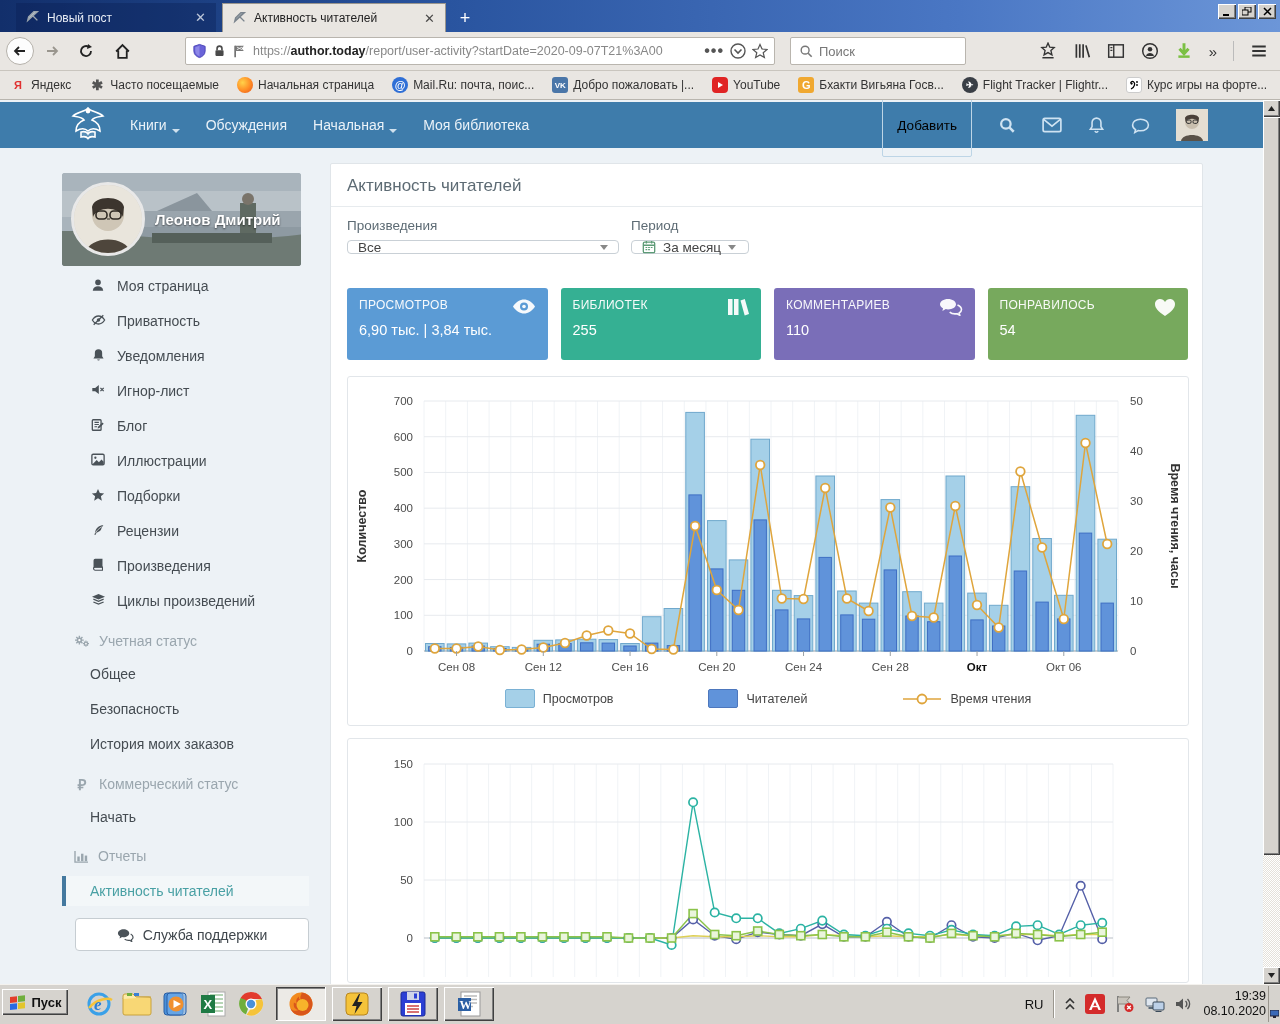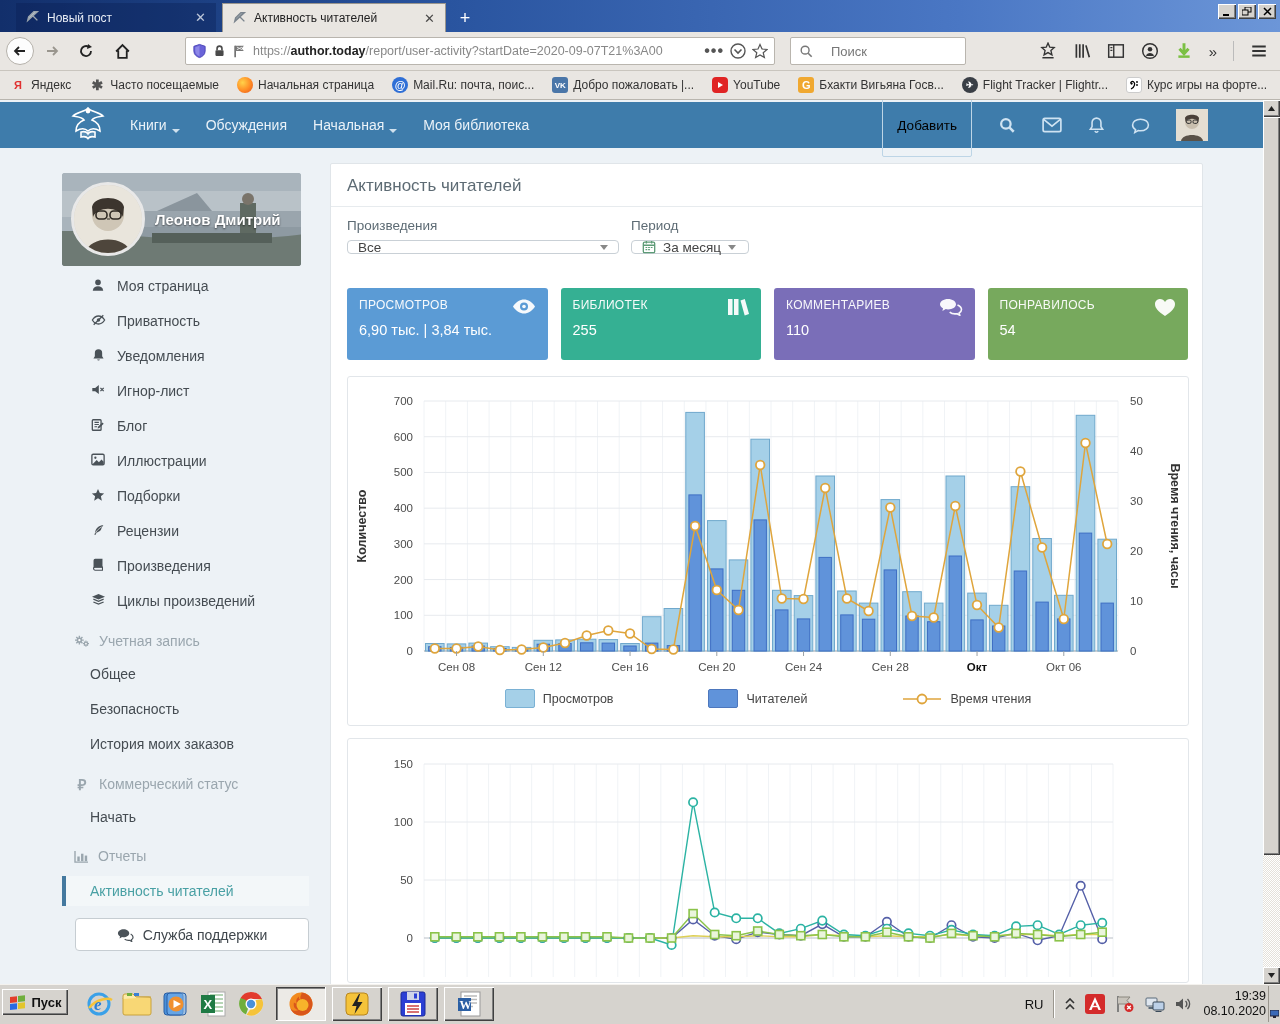--- a/index.html
+++ b/index.html
@@ -16,21 +16,21 @@
   .newtab{position:absolute;left:452px;top:6px;width:26px;height:24px;color:#fff;font-size:18px;text-align:center;line-height:24px;}
   .winbtns{position:absolute;right:4px;top:4px;display:flex;gap:2px;}
   .wbtn{width:18px;height:15px;background:#d6d3ce;box-shadow:inset 1px 1px 0 #fff,inset -1px -1px 0 #404040,inset -2px -2px 0 #808080;display:flex;align-items:center;justify-content:center;}
   
   .navbar{position:absolute;left:0;top:32px;width:1280px;height:38px;background:#e9e6e2;border-bottom:1px solid #c9c5be;}
   .nbtn{position:absolute;top:5px;width:28px;height:28px;display:flex;align-items:center;justify-content:center;}
   .backcirc{border-radius:50%;background:#fdfdfd;border:1px solid #b5b1aa;box-sizing:border-box;}
   .urlbar{position:absolute;left:185px;top:5px;width:590px;height:28px;background:#fff;border:1px solid #b9b5ae;border-radius:2px;display:flex;align-items:center;padding:0 6px;box-sizing:border-box;gap:6px;}
   .url{font-size:12.5px;color:#888;white-space:nowrap;overflow:hidden;flex:1;}
   .url b{color:#222;font-weight:bold;}
-  .searchbox{position:absolute;left:790px;top:5px;width:176px;height:28px;background:#fff;border:1px solid #b9b5ae;border-radius:2px;display:flex;align-items:center;gap:18px;padding:0 8px;box-sizing:border-box;color:#777;font-size:13px;}
+  .searchbox{position:absolute;left:790px;top:5px;width:176px;height:28px;background:#fff;border:1px solid #b9b5ae;border-radius:2px;display:flex;align-items:center;gap:6px;padding:0 8px;box-sizing:border-box;color:#777;font-size:13px;}
   .tbicons{position:absolute;right:12px;top:5px;height:28px;display:flex;align-items:center;gap:16px;color:#3b3b3b;}
   
   .bookmarks{position:absolute;left:0;top:71px;width:1280px;height:29px;background:#e9e6e2;border-bottom:1px solid #b9b5ae;display:flex;align-items:center;gap:18px;padding:0 10px;box-sizing:border-box;}
   .bm{display:flex;align-items:center;gap:5px;font-size:12px;color:#333;white-space:nowrap;}
   .bm-ic{width:16px;height:16px;display:flex;align-items:center;justify-content:center;font-size:11px;font-weight:bold;border-radius:3px;flex:0 0 16px;box-sizing:border-box;}
   
   .viewport{position:absolute;left:0;top:100px;width:1263px;height:884px;background:#edf2f6;overflow:hidden;}
   .vscroll{position:absolute;right:0;top:100px;width:17px;height:884px;background:#f2f0ec;background-image:repeating-conic-gradient(#fff 0 25%,#e4e1da 0 50%);background-size:2px 2px;}
   .sbtn{position:absolute;left:0;width:17px;height:17px;background:#d6d3ce;box-shadow:inset 1px 1px 0 #fff,inset -1px -1px 0 #404040,inset -2px -2px 0 #808080;display:flex;align-items:center;justify-content:center;font-size:7px;color:#222;}
   .sthumb{position:absolute;left:0;top:17px;width:17px;height:738px;background:#d6d3ce;box-shadow:inset 1px 1px 0 #fff,inset -1px -1px 0 #404040,inset -2px -2px 0 #808080;}
@@ -429,21 +429,21 @@
           <svg width="16" height="14" viewBox="0 0 18 16">
             <g fill="#9aa6ae">
               <circle cx="6" cy="7" r="3"></circle>
               <path d="M6 2 V12 M1 7 H11 M2.5 3.5 L9.5 10.5 M9.5 3.5 L2.5 10.5" stroke="#9aa6ae" stroke-width="1.6"></path>
               <circle cx="6" cy="7" r="1.3" fill="#fff"></circle>
               <circle cx="13.5" cy="11" r="2.3"></circle>
               <path d="M13.5 7.5 V14.5 M10 11 H17 M11.2 8.7 L15.8 13.3 M15.8 8.7 L11.2 13.3" stroke="#9aa6ae" stroke-width="1.2"></path>
               <circle cx="13.5" cy="11" r="1" fill="#fff"></circle>
             </g>
           </svg>
-          <span>Учетная запись</span>
+          <span>Учетная статус</span>
         </div>
       <div class="sec-item" style="top:562px;">
           <span>Общее</span>
         </div>
       <div class="sec-item" style="top:597px;">
           <span>Безопасность</span>
         </div>
       <div class="sec-item" style="top:632px;">
           <span>История моих заказов</span>
         </div>

